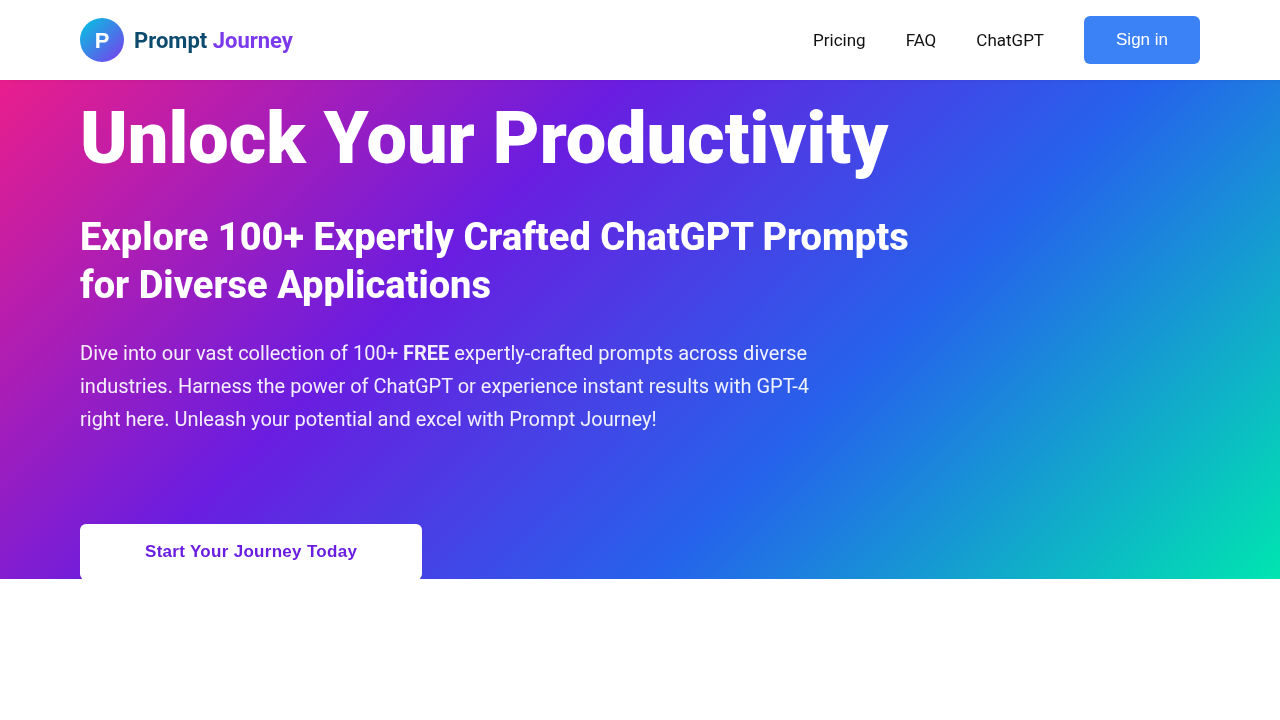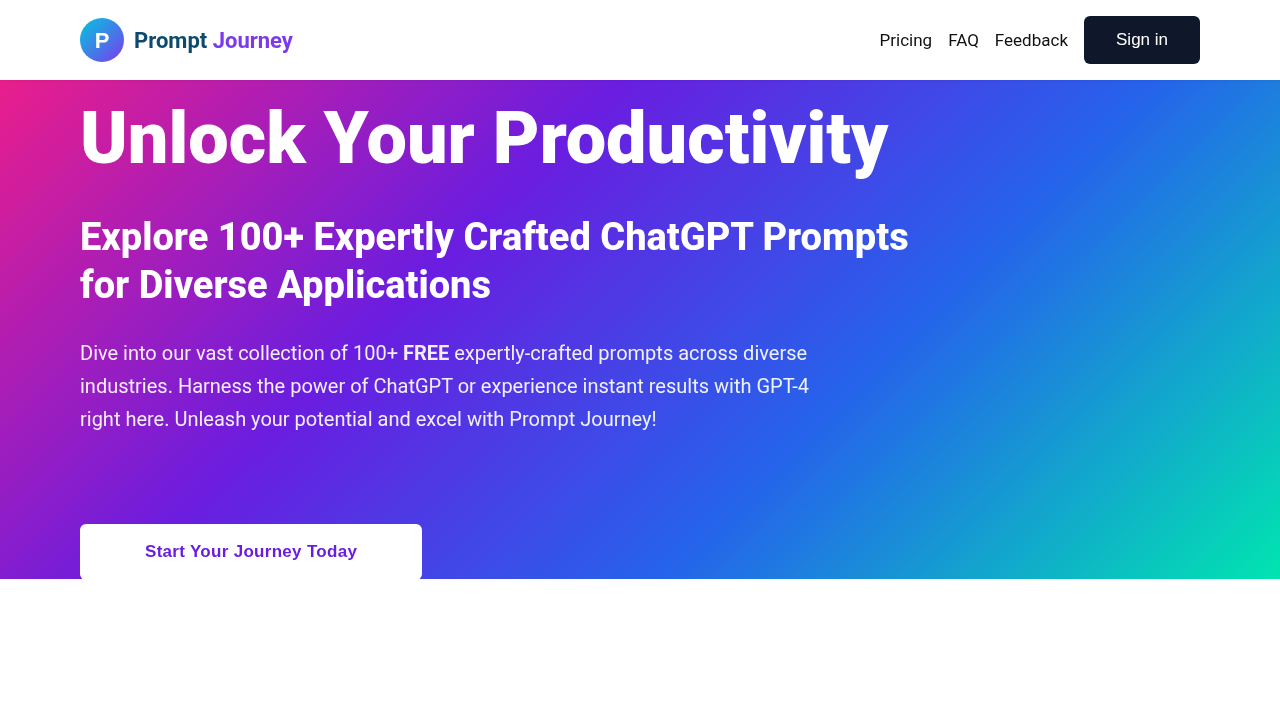--- a/index.html
+++ b/index.html
@@ -46,32 +46,32 @@
     }
 
     .logo-text span {
       color: #0c4a6e;
       font-weight: 700;
     }
 
     .nav-links {
       display: flex;
       align-items: center;
-      gap: 16px;
+      gap: 40px;
     }
 
     .nav-link {
       font-size: 17px;
       color: #111;
       text-decoration: none;
       cursor: pointer;
     }
 
     .signin-btn {
-      background: #0f172a;
+      background: #3b82f6;
       color: #fff;
       border: none;
       padding: 14px 32px;
       border-radius: 6px;
       font-size: 17px;
       cursor: pointer;
       font-weight: 500;
     }
 
     
@@ -145,21 +145,21 @@
       <text x="50%" y="55%" text-anchor="middle" dominant-baseline="middle" fill="white" font-size="22" font-weight="900" font-family="sans-serif">P</text>
     </svg>
     <span class="logo-text">
       <span>Prompt </span><span style="color:#7c3aed">Journey</span>
     </span>
   </div>
 
   <div class="nav-links">
     <a class="nav-link">Pricing</a>
     <a class="nav-link">FAQ</a>
-    <a class="nav-link">Feedback</a>
+    <a class="nav-link">ChatGPT</a>
     <button class="signin-btn">Sign in</button>
   </div>
 </nav>
 
 <section class="hero">
   <h1 class="hero-title">Unlock Your Productivity</h1>
   <h2 class="hero-subtitle">Explore 100+ Expertly Crafted ChatGPT Prompts for Diverse Applications</h2>
   <p class="hero-description">
     <span>Dive into our vast collection of 100+ </span><strong>FREE</strong><span> expertly-crafted prompts across diverse industries. Harness the power of ChatGPT or experience instant results with GPT-4 right here. Unleash your potential and excel with Prompt Journey!</span>
   </p>

